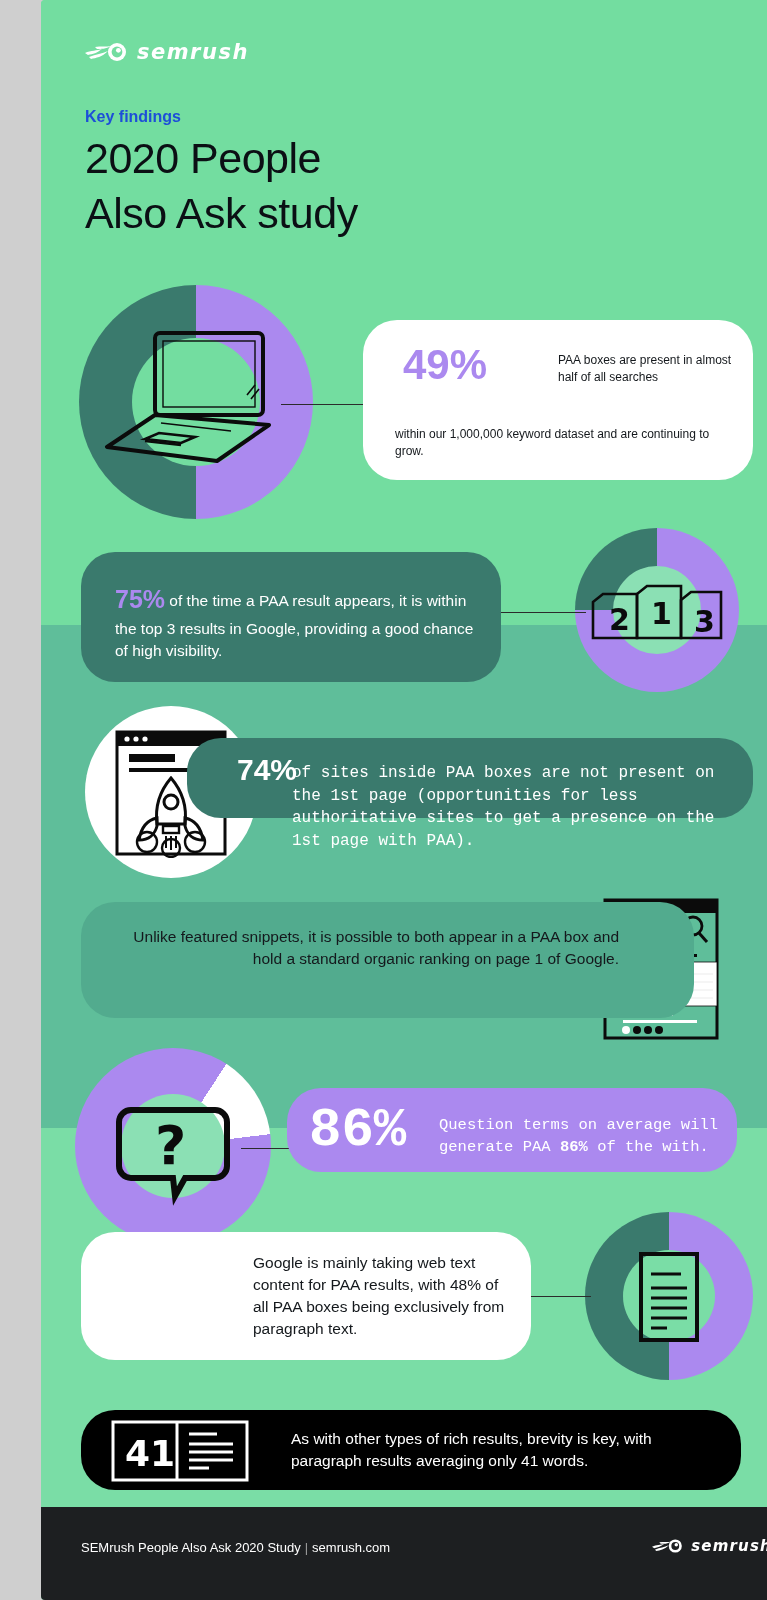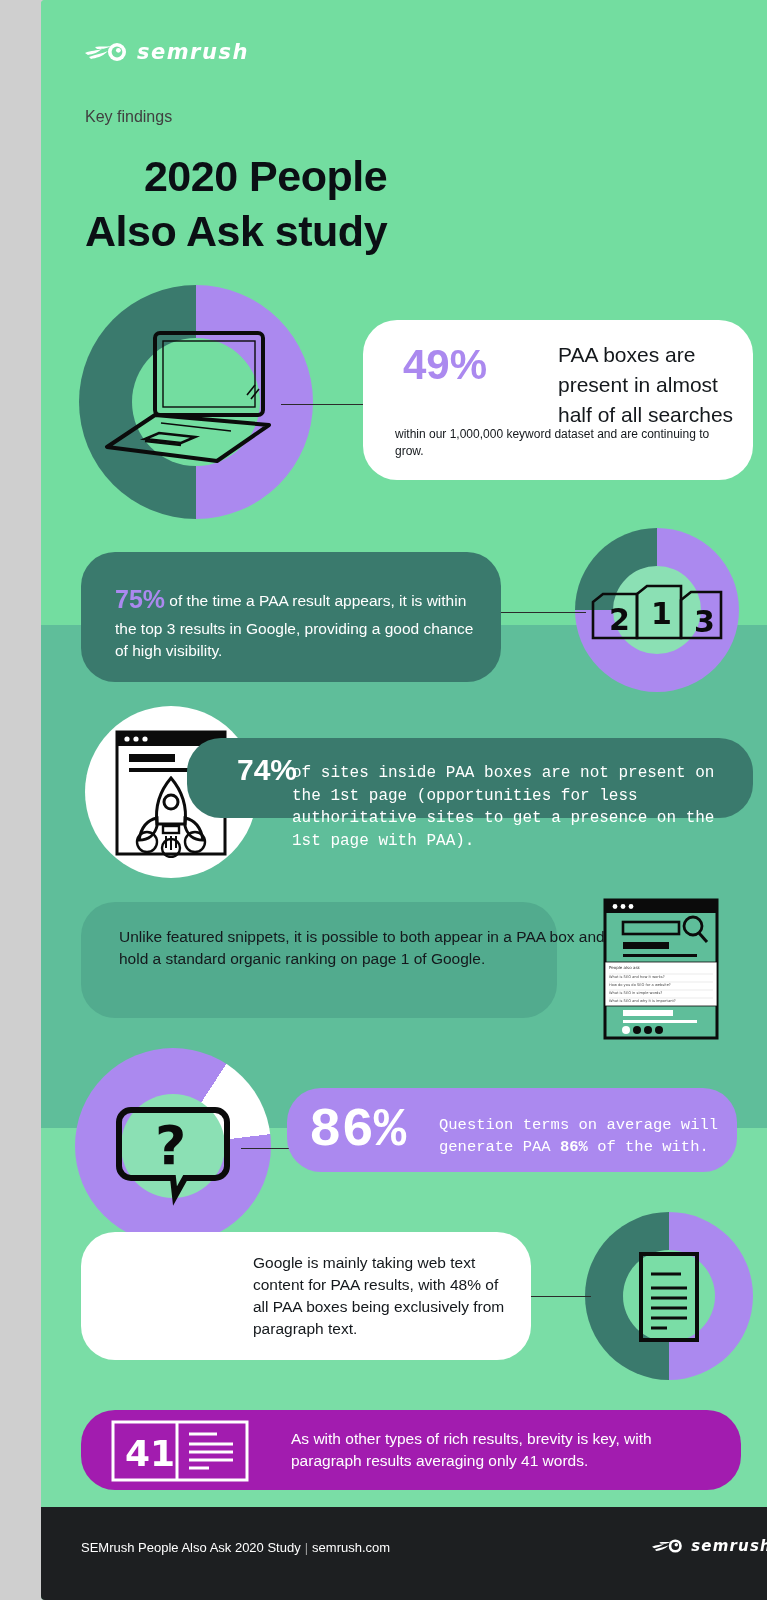--- a/index.html
+++ b/index.html
@@ -27,61 +27,61 @@
     position:absolute; left:44px; top:40px;
     display:flex; align-items:center; gap:8px;
   }
   .logo-word{
     font-size:21px; font-weight:bold; color:#ffffff;
     letter-spacing:1.5px; font-style:italic;
     font-family:"DejaVu Sans", sans-serif;
   }
   .kicker{
     position:absolute; left:44px; top:108px;
-    font-size:16px; font-weight:normal; color:#404040;
+    font-size:16px; font-weight:bold; color:#1d4ed8;
   }
   .headline{
-    position:absolute; left:44px; top:149px;
-    font-size:43px; font-weight:bold; color:#0b0f14;
-    line-height:1.27; letter-spacing:-0.5px;text-align:right;
+    position:absolute; left:44px; top:131px;
+    font-size:43px; font-weight:normal; color:#0b0f14;
+    line-height:1.27; letter-spacing:-0.5px;
   }
 
   
   .donut{ position:absolute; border-radius:50%; }
   .donut .hole{
     position:absolute; border-radius:50%;
     left:50%; top:50%; transform:translate(-50%,-50%);
   }
   .connector{ position:absolute; height:1px; background:#2b2b2b; }
   .icon-wrap{ position:absolute; display:flex; align-items:center; justify-content:center; }
 
   .card{ position:absolute; }
   .card-white{ background:#ffffff; border-radius:34px; }
   .card-teal-dark{ background:#3a7a6d; border-radius:34px; }
   .card-teal-mid{ background:#52ab8e; border-radius:34px; }
-  .card-teal-lite{ background:#a21caf; border-radius:34px; }
+  .card-teal-lite{ background:#000000; border-radius:34px; }
   .card-purple{ background:#ab89ef; border-radius:34px; }
 
   .big{ font-weight:bold; line-height:0.92; }
   .big-purple{ color:#ab89ef; }
   .big-teal{ color:#3a7a6d; }
   .big-white{ color:#ffffff; }
   .body-txt{ line-height:1.42; }
   .t-dark{ color:#14181c; }
   .t-white{ color:#ffffff; }
 
   
   #r1-donut{ left:38px; top:285px; width:234px; height:234px;
              background:linear-gradient(to right,#3a7a6d 0 50%,#ab89ef 50% 100%); }
   #r1-donut .hole{ width:128px; height:128px; background:#73dda0; }
   #r1-laptop{ left:58px; top:325px; width:200px; height:150px; }
   #r1-conn{ left:240px; top:404px; width:100px; }
   #r1-card{ left:322px; top:320px; width:390px; height:160px; }
   #r1-num{ position:absolute; left:40px; top:26px; font-size:42px; }
-  #r1-lead{ position:absolute; left:195px; top:20px; width:180px; font-size:21px; }
+  #r1-lead{ position:absolute; left:195px; top:32px; width:180px; font-size:12px; }
   #r1-rest{ position:absolute; left:32px; top:106px; width:345px; font-size:12px; }
 
   
   #r2-donut{ left:534px; top:528px; width:164px; height:164px;
              background:conic-gradient(from 0deg,#ab89ef 0 270deg,#3a7a6d 270deg 360deg); }
   #r2-donut .hole{ width:88px; height:88px; background:#8be0b4; }
   #r2-podium{ left:550px; top:580px; width:132px; height:62px; }
   #r2-card{ left:40px; top:552px; width:420px; height:130px; }
   #r2-conn{ left:455px; top:612px; width:90px; }
   #r2-text{ position:absolute; left:34px; top:30px; width:370px; font-size:15.5px; }
@@ -90,21 +90,21 @@
   
   #r3-circle{ left:44px; top:706px; width:172px; height:172px; background:#ffffff; border-radius:50%; }
   #r3-rocket{ left:72px; top:728px; width:116px; height:130px; }
   #r3-card{ left:146px; top:738px; width:566px; height:80px; }
   #r3-text{ position:absolute; left:105px; top:24px; width:440px; font-size:16px;font-family:Liberation Mono, monospace; }
   #r3-num{ position:absolute; left:0px; top:18px; width:110px; text-align:right; font-size:30px; }
 
   
   #r4-circle{ left:536px; top:884px; width:168px; height:168px; background:#ab89ef; border-radius:50%; }
   #r4-serp{ left:560px; top:896px; width:120px; height:146px; }
-  #r4-card{ left:40px; top:902px; width:476px; height:116px; }
+  #r4-card{ left:40px; top:902px; width:613px; height:116px;text-align:right; }
   #r4-text{ position:absolute; left:38px; top:24px; width:500px; font-size:15.5px; }
 
   
   #r5-donut{ left:34px; top:1048px; width:196px; height:196px;
              background:conic-gradient(from 33deg,#ffffff 0 50deg,#ab89ef 50deg 360deg); }
   #r5-donut .hole{ width:104px; height:104px; background:#8be0b4; }
   #r5-q{ left:62px; top:1076px; width:140px; height:140px; }
   #r5-conn{ left:200px; top:1148px; width:80px; }
   #r5-card{ left:246px; top:1088px; width:450px; height:84px;font-family:Liberation Mono, monospace; }
   #r5-num{ position:absolute; left:22px; top:18px; font-size:54px; }

